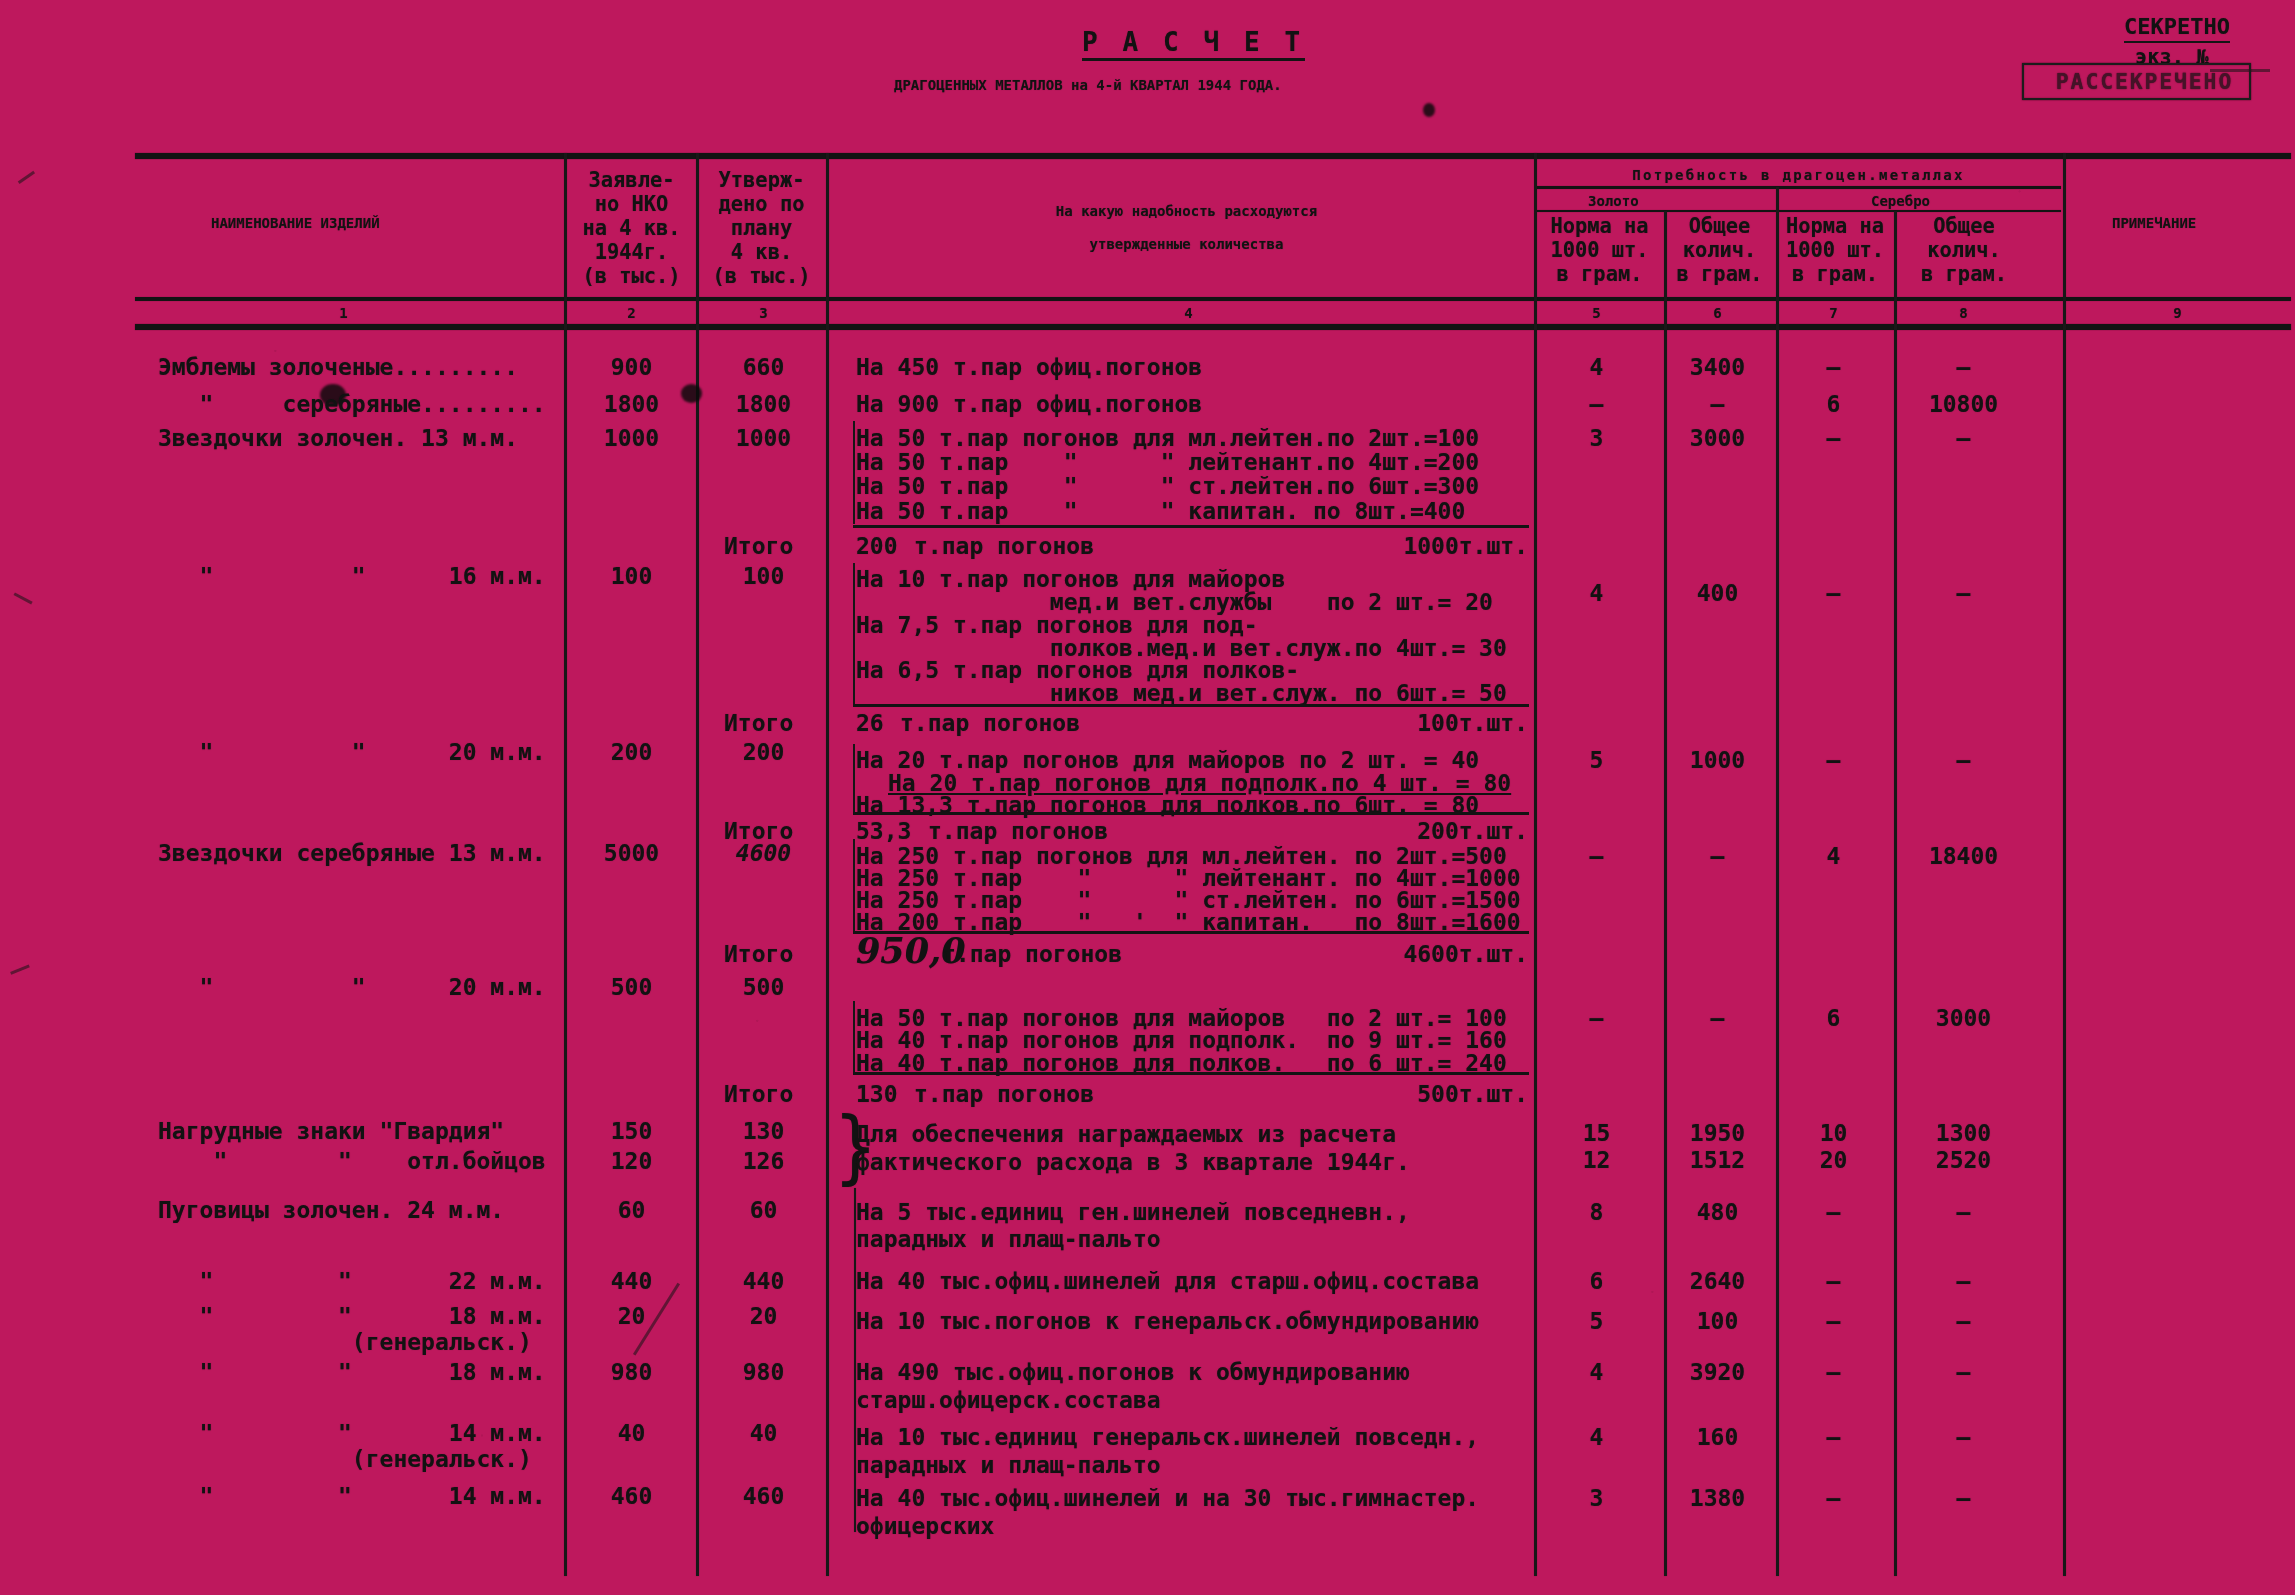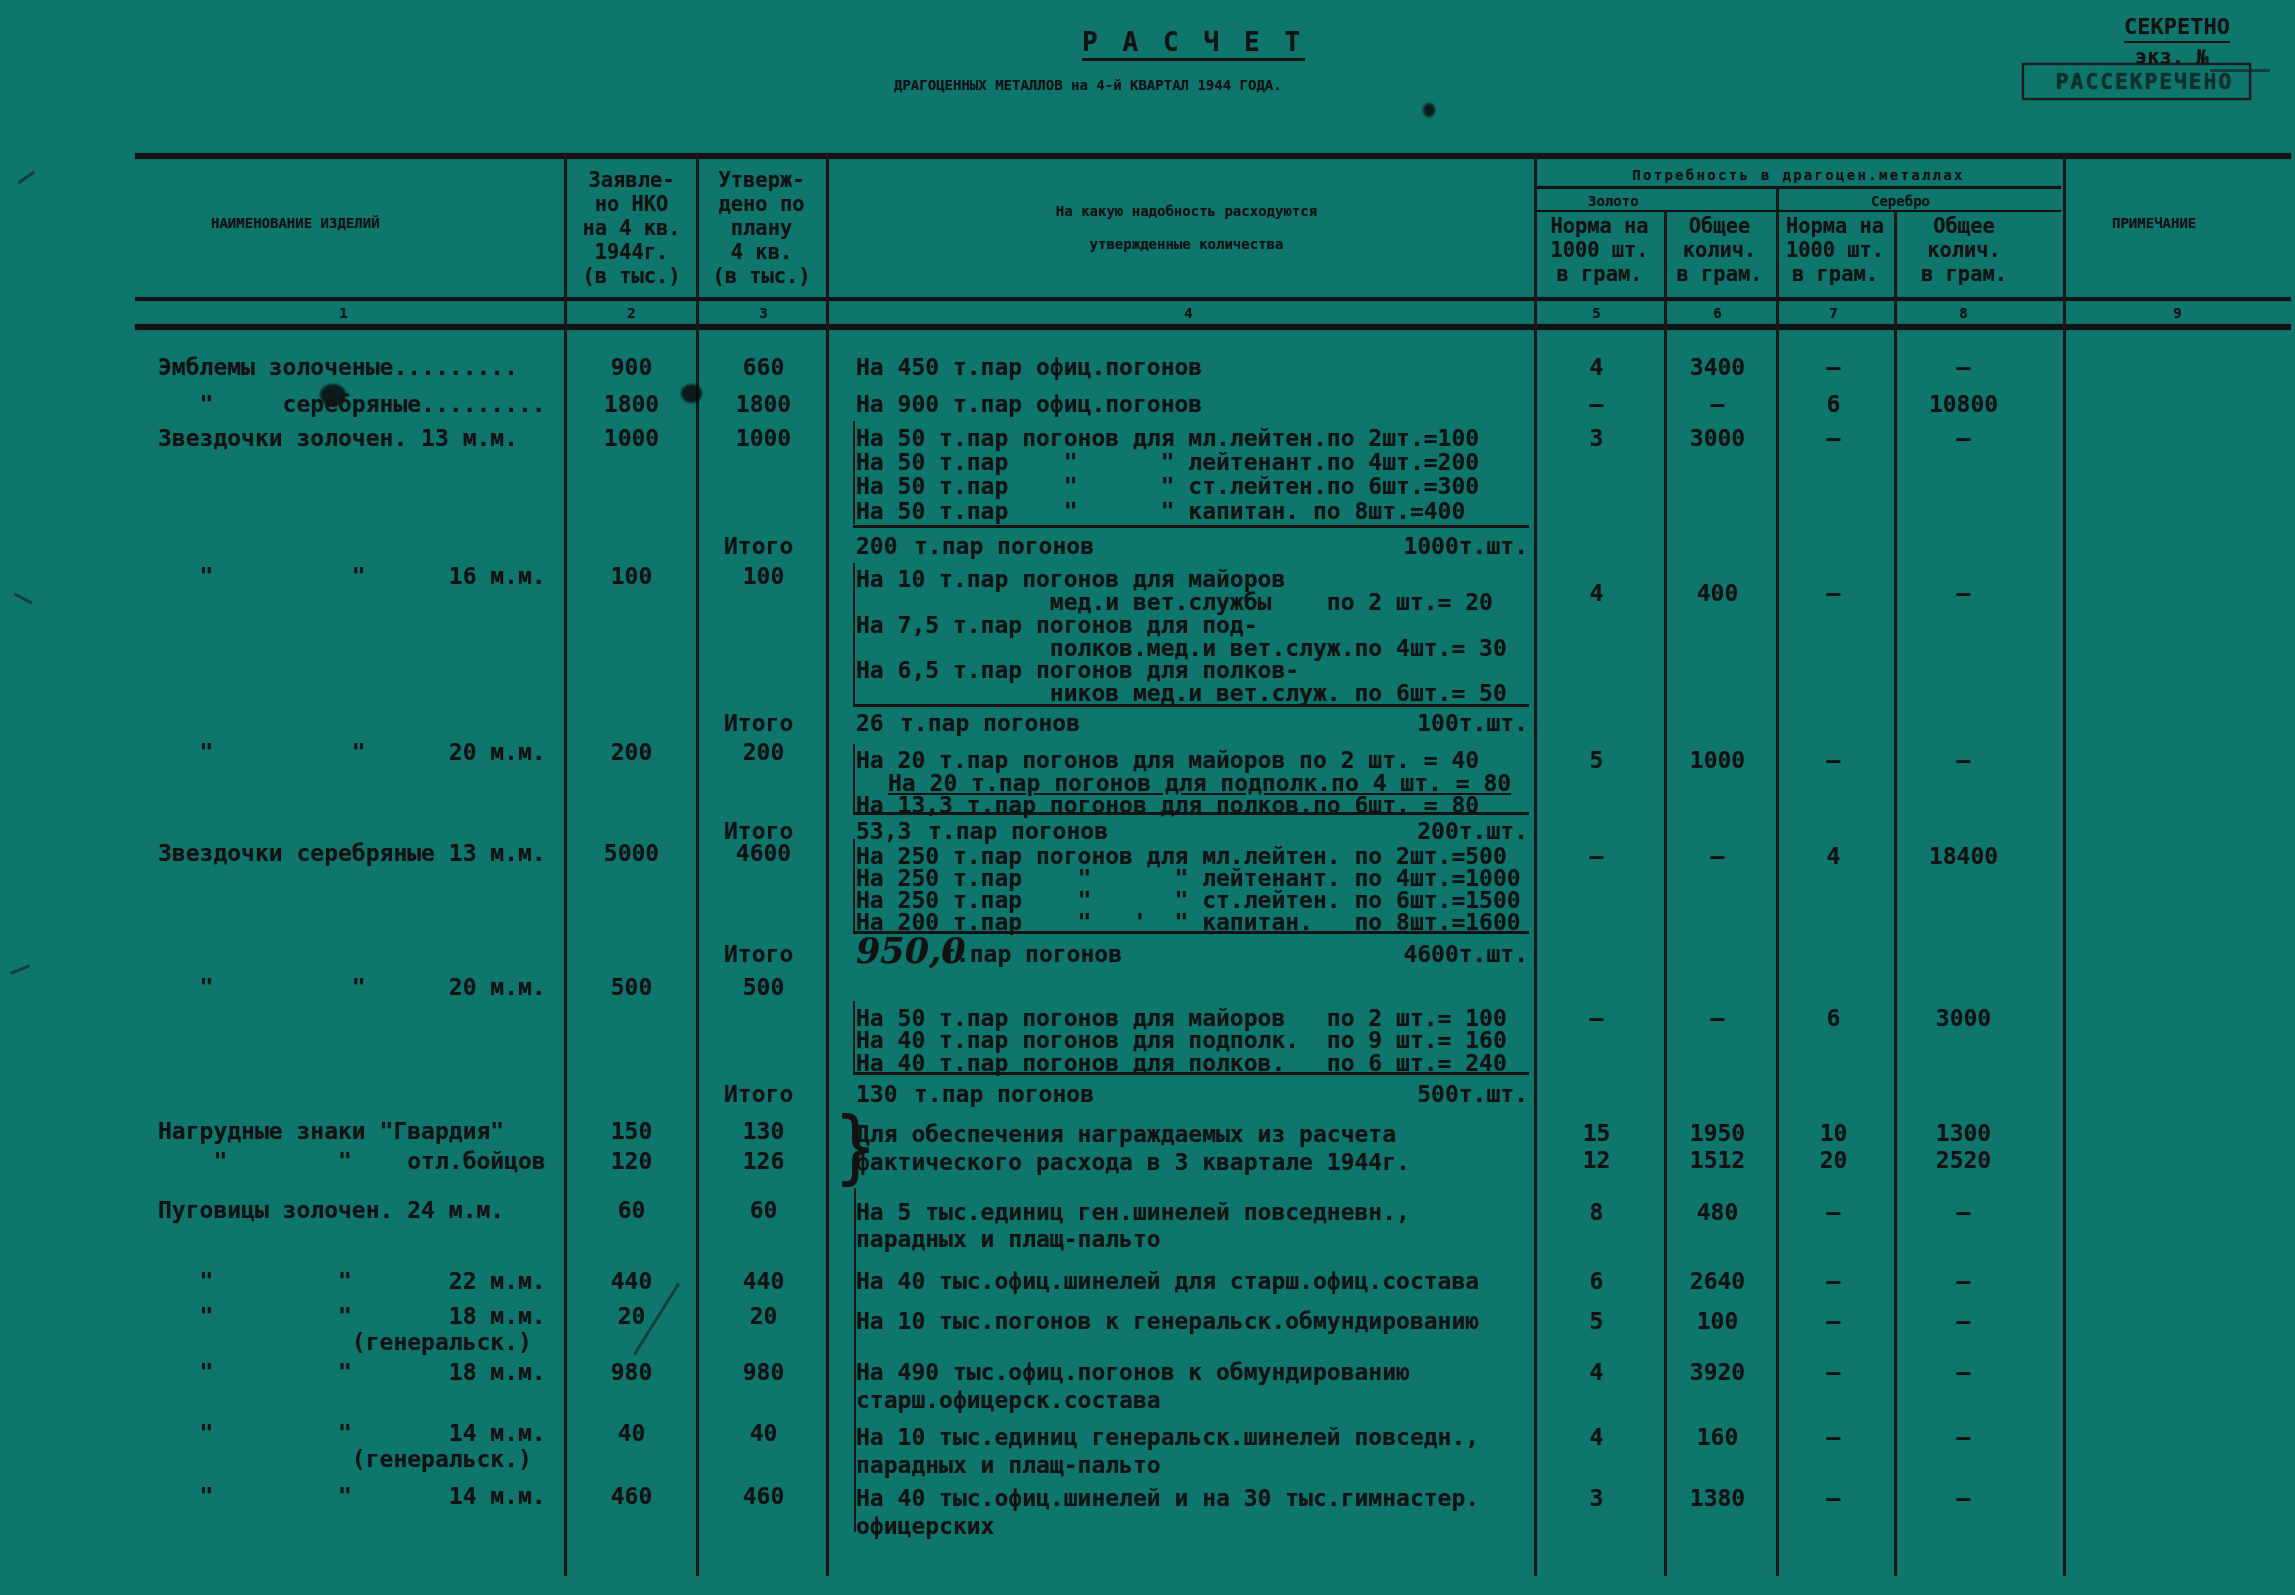--- a/index.html
+++ b/index.html
@@ -1,16 +1,16 @@
 <!DOCTYPE html>
 <html style="font-size:7.4px"><head>
 <meta charset="utf-8">
 <style>
   html,body{margin:0;padding:0;background:#6f6f6f;}
-  .page{position:relative;width:2295px;height:1595px;background:#0f766e;
+  .page{position:relative;width:2295px;height:1595px;background:#be185d;
         font-family:"DejaVu Sans Mono",monospace;font-weight:700;color:#121212;overflow:hidden;}
   .speck{position:absolute;width:100%;height:100%;
     background:
       radial-gradient(circle at 12% 22%, rgba(0,0,0,.08) 0 0.9px, transparent 1.4px),
       radial-gradient(circle at 33% 64%, rgba(0,0,0,.07) 0 0.9px, transparent 1.4px),
       radial-gradient(circle at 58% 38%, rgba(0,0,0,.06) 0 0.9px, transparent 1.4px),
       radial-gradient(circle at 72% 81%, rgba(0,0,0,.07) 0 0.9px, transparent 1.4px),
       radial-gradient(circle at 88% 12%, rgba(0,0,0,.06) 0 0.9px, transparent 1.4px),
       radial-gradient(circle at 21% 90%, rgba(0,0,0,.07) 0 0.9px, transparent 1.4px);}
   .t{position:absolute;white-space:pre;text-shadow:0 0 0.9px rgba(25,25,25,.5);}
@@ -180,21 +180,21 @@
       <div class="t body50 num" style="left: 1750px; top: 747px;">–</div>
       <div class="t body50 num" style="left: 1880px; top: 747px;">–</div>
       <div class="t body50" style="left: 853px; top: 744px; width: 2.3px; height: 69px; background: rgb(22, 22, 22); white-space: normal;"></div>
       <div class="t body50" style="left: 853px; top: 812px; width: 676px; height: 3.2px; background: rgb(19, 19, 19); white-space: normal;"></div>
       <div class="t body50" style="left: 724px; top: 818px;">Итого</div>
       <div class="t body50" style="left: 856px; top: 818px;">53,3</div>
       <div class="t body50" style="left: 928px; top: 818px;">т.пар погонов</div>
       <div class="t body50" style="left: 1379px; top: 818px; width: 149px; text-align: right;">200т.шт.</div>
       <div class="t body50" style="left: 158px; top: 840px;">Звездочки серебряные 13 м.м.</div>
       <div class="t body50 num" style="left: 548px; top: 840px;">5000</div>
-      <div class="t body50 num" style="left: 680px; top: 840px;">4600</div>
+      <div class="t body50 num" style="left: 680px; top: 840px; font-style: italic;">4600</div>
       <div class="t body50" style="left: 856px; top: 843px;">На 250 т.пар погонов для мл.лейтен. по 2шт.=500</div>
       <div class="t body50" style="left: 856px; top: 865px;">На 250 т.пар    "      " лейтенант. по 4шт.=1000</div>
       <div class="t body50" style="left: 856px; top: 887px;">На 250 т.пар    "      " ст.лейтен. по 6шт.=1500</div>
       <div class="t body50" style="left: 856px; top: 909px;">На 200 т.пар    "   '  " капитан.   по 8шт.=1600</div>
       <div class="t body50 num" style="left: 1513px; top: 843px;">–</div>
       <div class="t body50 num" style="left: 1634px; top: 843px;">–</div>
       <div class="t body50 num" style="left: 1750px; top: 843px;">4</div>
       <div class="t body50 num" style="left: 1880px; top: 843px;">18400</div>
       <div class="t body50" style="left: 853px; top: 839px; width: 2.3px; height: 92px; background: rgb(22, 22, 22); white-space: normal;"></div>
       <div class="t body50" style="left: 853px; top: 931px; width: 676px; height: 3.2px; background: rgb(19, 19, 19); white-space: normal;"></div>

